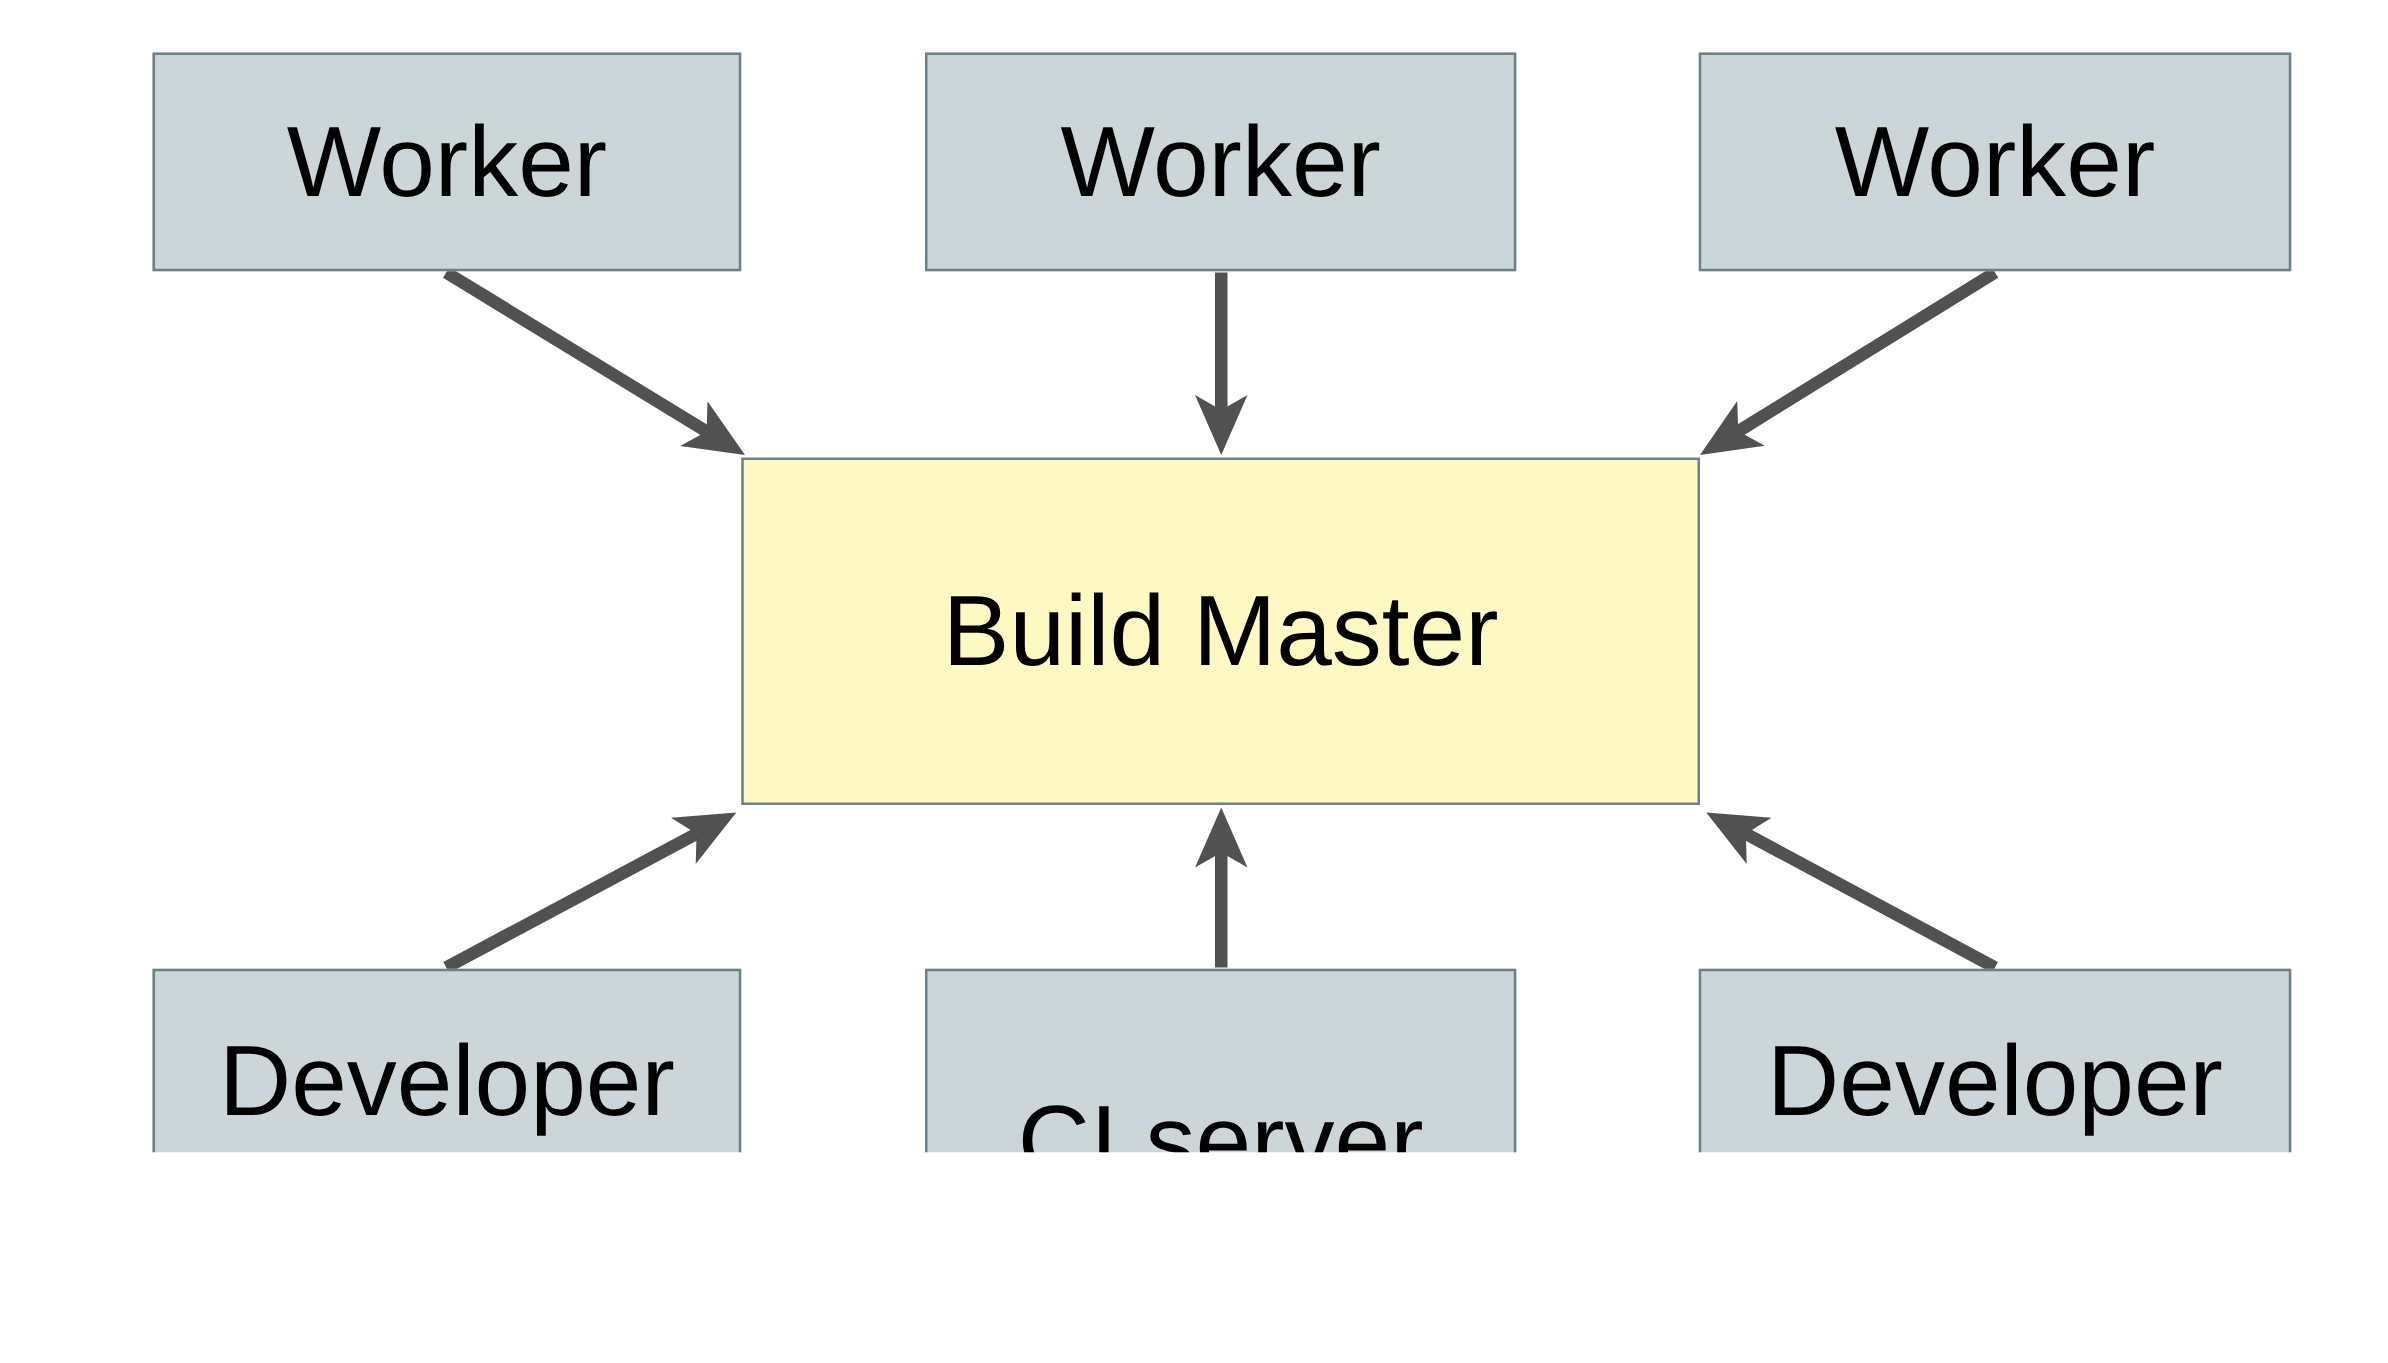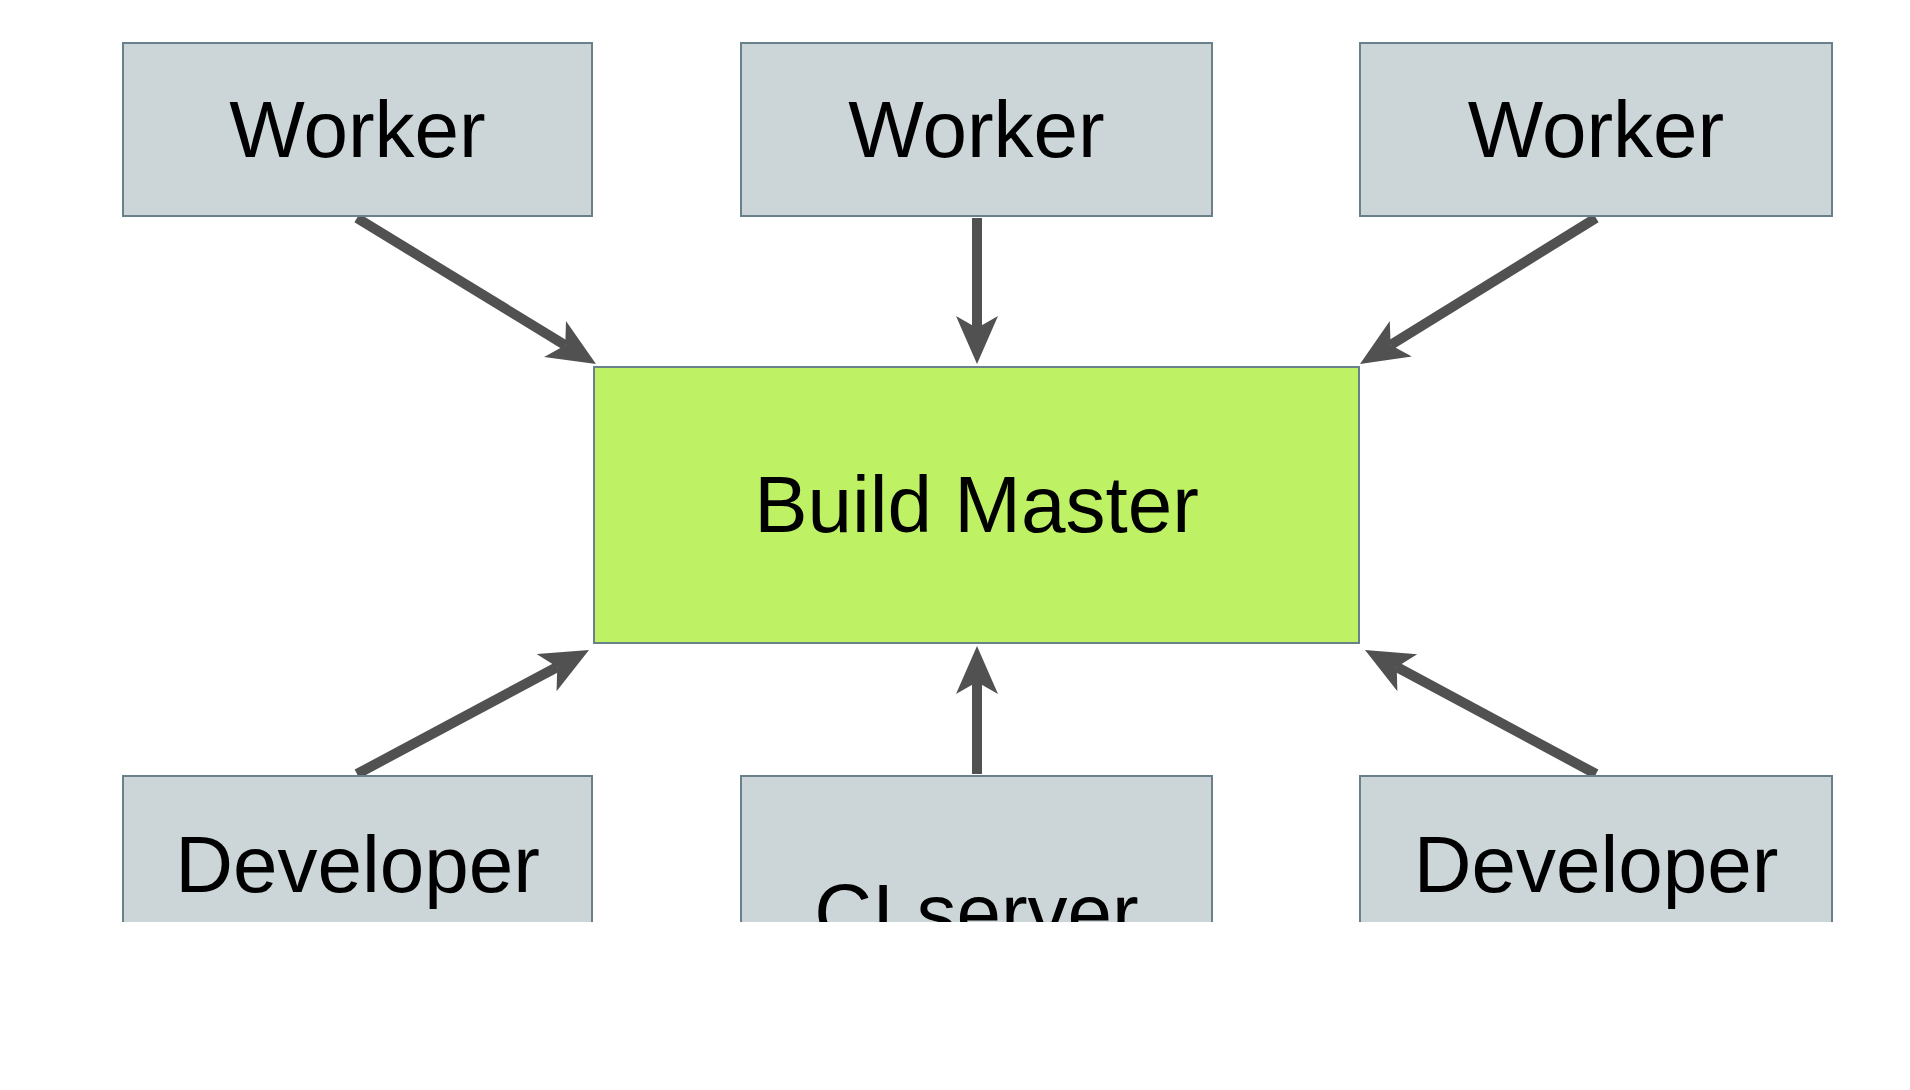--- a/index.html
+++ b/index.html
@@ -60,21 +60,21 @@
 
   <div class="node" style="left: 122px; top: 42px; width: 471px; height: 175px; background: rgb(204, 214, 217); border-color: rgb(106, 128, 138);">
     <span class="node-label" style="color: rgb(0, 0, 0);">Worker</span>
   </div>
   <div class="node" style="left: 740px; top: 42px; width: 473px; height: 175px; background: rgb(204, 214, 217); border-color: rgb(106, 128, 138);">
     <span class="node-label" style="color: rgb(0, 0, 0);">Worker</span>
   </div>
   <div class="node" style="left: 1359px; top: 42px; width: 474px; height: 175px; background: rgb(204, 214, 217); border-color: rgb(106, 128, 138);">
     <span class="node-label" style="color: rgb(0, 0, 0);">Worker</span>
   </div>
-  <div class="node" style="left: 593px; top: 366px; width: 767px; height: 278px; background: #bef264; border-color: rgb(106, 128, 138);">
+  <div class="node" style="left: 593px; top: 366px; width: 767px; height: 278px; background: #fef9c3; border-color: rgb(106, 128, 138);">
     <span class="node-label" style="color: rgb(0, 0, 0);">Build Master</span>
   </div>
   <div class="node" style="left: 122px; top: 775px; width: 471px; height: 275px; background: rgb(204, 214, 217); border-color: rgb(106, 128, 138);">
     <span class="node-label" style="color: rgb(0, 0, 0);">Developer
 workstation</span>
   </div>
   <div class="node" style="left: 740px; top: 775px; width: 473px; height: 275px; background: rgb(204, 214, 217); border-color: rgb(106, 128, 138);">
     <span class="node-label" style="color: rgb(0, 0, 0);">CI server</span>
   </div>
   <div class="node" style="left: 1359px; top: 775px; width: 474px; height: 275px; background: rgb(204, 214, 217); border-color: rgb(106, 128, 138);">

